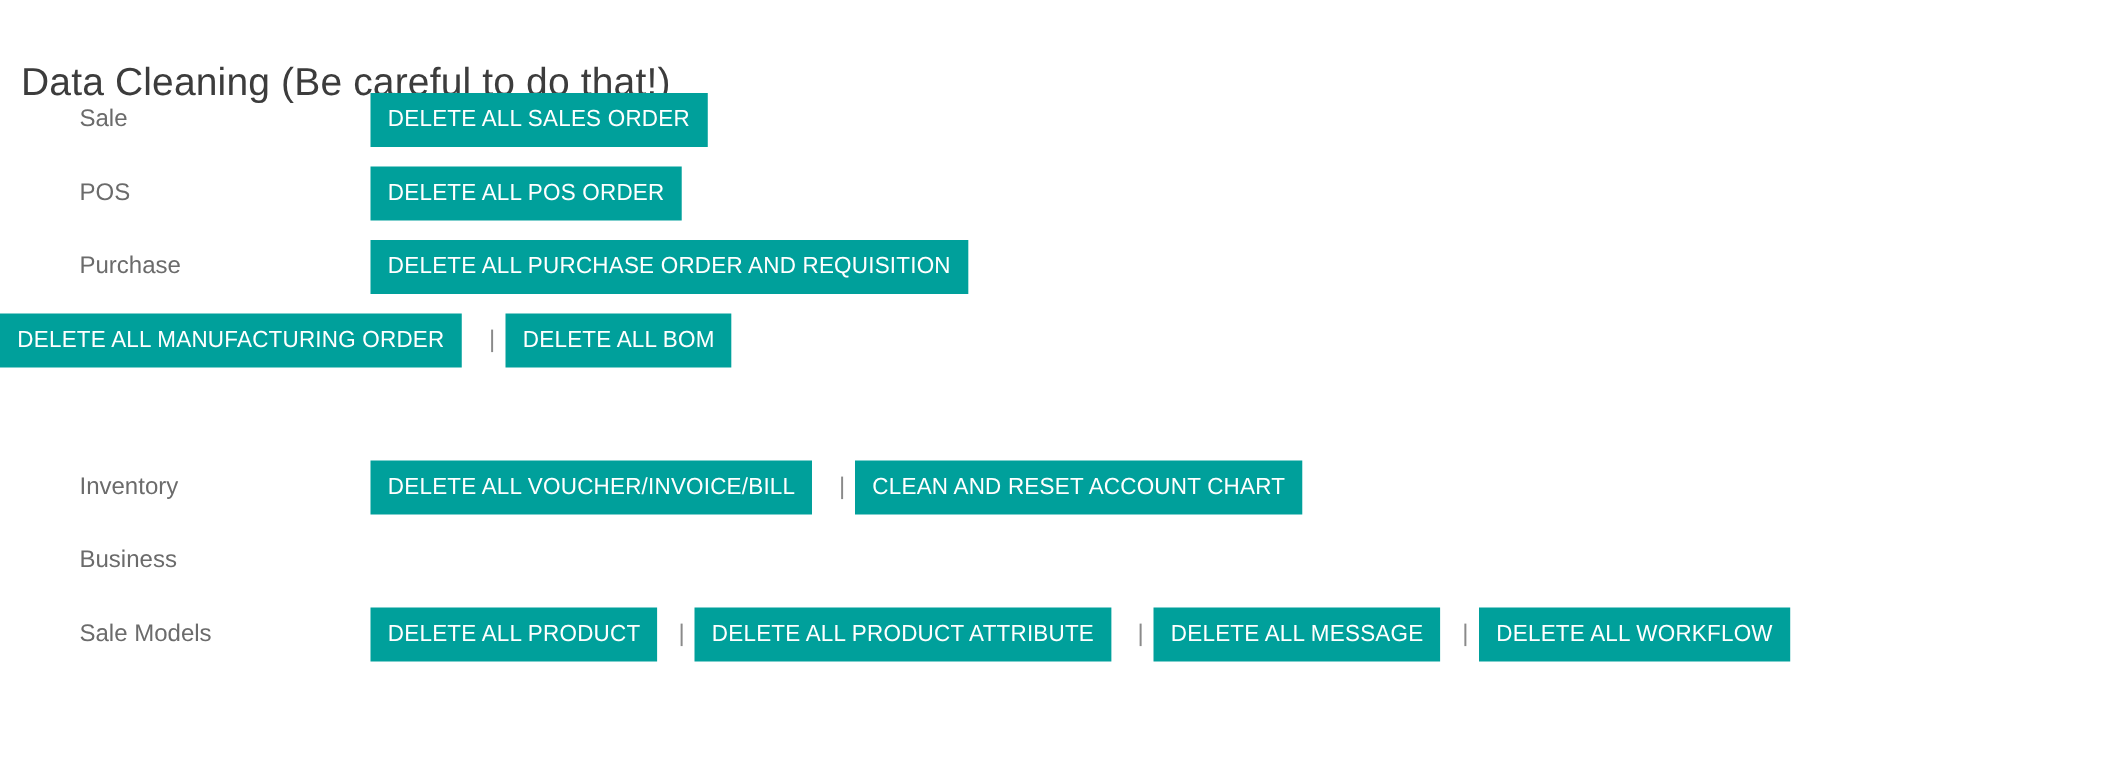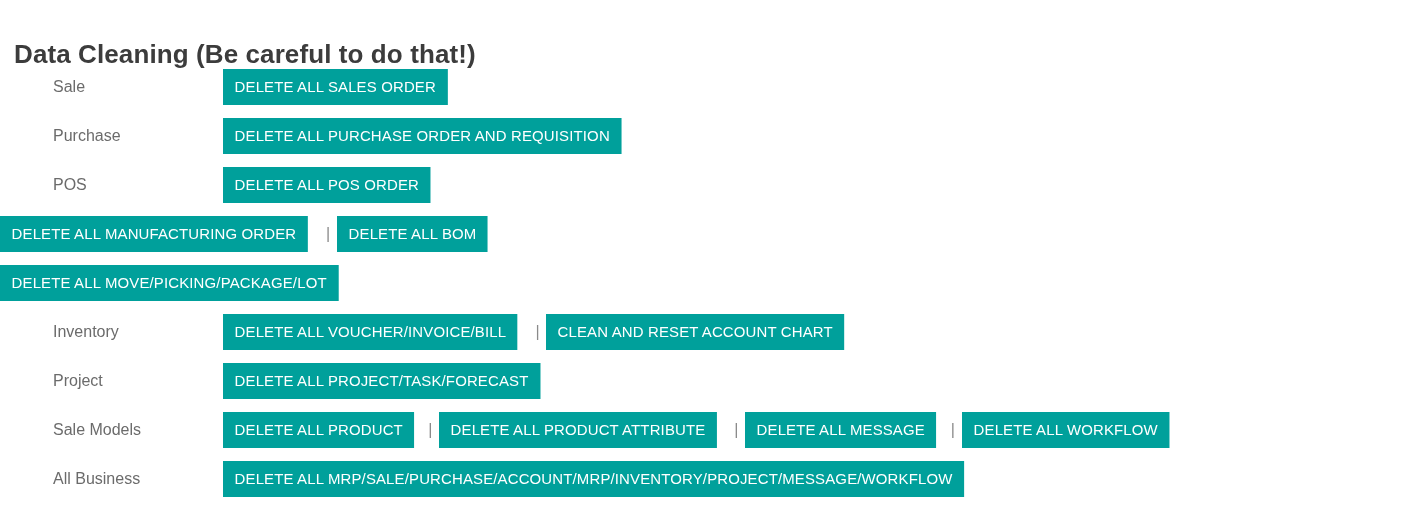--- a/index.html
+++ b/index.html
@@ -13,38 +13,39 @@
     font-family: "Liberation Sans", sans-serif;
     overflow: hidden;
     position: relative;
   }
 
   .page-title {
     position: absolute;
     left: 14px;
     top: 21px;
     font-size: 26px;
-    font-weight: 700;
+    font-weight: 400;
     color: #3c3c3c;
     letter-spacing: 0.1px;
     line-height: 32px;
     white-space: nowrap;
   }
 
   .rows {
     position: absolute;
     left: 0;
     top: 62px;
     width: 1414px;
   }
 
   .row {
     height: 49px;
     display: flex;
-    align-items: center;
+    align-items: flex-start;
+    gap: 24px;
   }
 
   .row-label {
     width: 53px 0 0 0;
     flex: 0 0 223px;
     padding-left: 53px;
     box-sizing: border-box;
     font-size: 16px;
     color: #6b6b6b;
     line-height: 36px;
@@ -97,68 +98,56 @@
 <h1 class="page-title">Data Cleaning (Be careful to do that!)</h1>
 
 <div class="rows" id="rows-container">
     <div class="row">
       <div class="row-label">Sale</div>
       <div class="row-actions">
         <button class="action-btn">DELETE ALL SALES ORDER</button>
       </div>
     </div>
     <div class="row">
+      <div class="row-label">POS</div>
+      <div class="row-actions">
+        <button class="action-btn">DELETE ALL POS ORDER</button>
+      </div>
+    </div>
+    <div class="row">
       <div class="row-label">Purchase</div>
       <div class="row-actions">
         <button class="action-btn">DELETE ALL PURCHASE ORDER AND REQUISITION</button>
-      </div>
-    </div>
-    <div class="row">
-      <div class="row-label">POS</div>
-      <div class="row-actions">
-        <button class="action-btn">DELETE ALL POS ORDER</button>
       </div>
     </div>
     <div class="row">
       <div class="row-actions">
         <button class="action-btn">DELETE ALL MANUFACTURING ORDER</button>
         <span class="action-sep">|</span>
         <button class="action-btn">DELETE ALL BOM</button>
       </div>
     </div>
     <div class="row">
-      <div class="row-actions">
-        <button class="action-btn">DELETE ALL MOVE/PICKING/PACKAGE/LOT</button>
-      </div>
     </div>
     <div class="row">
       <div class="row-label">Inventory</div>
       <div class="row-actions">
         <button class="action-btn">DELETE ALL VOUCHER/INVOICE/BILL</button>
         <span class="action-sep">|</span>
         <button class="action-btn">CLEAN AND RESET ACCOUNT CHART</button>
       </div>
     </div>
     <div class="row">
-      <div class="row-label">Project</div>
-      <div class="row-actions">
-        <button class="action-btn">DELETE ALL PROJECT/TASK/FORECAST</button>
-      </div>
+      <div class="row-label">Business</div>
     </div>
     <div class="row">
       <div class="row-label">Sale Models</div>
       <div class="row-actions">
         <button class="action-btn">DELETE ALL PRODUCT</button>
         <span class="action-sep">|</span>
         <button class="action-btn">DELETE ALL PRODUCT ATTRIBUTE</button>
         <span class="action-sep">|</span>
         <button class="action-btn">DELETE ALL MESSAGE</button>
         <span class="action-sep">|</span>
         <button class="action-btn">DELETE ALL WORKFLOW</button>
       </div>
     </div>
-    <div class="row">
-      <div class="row-label">All Business</div>
-      <div class="row-actions">
-        <button class="action-btn">DELETE ALL MRP/SALE/PURCHASE/ACCOUNT/MRP/INVENTORY/PROJECT/MESSAGE/WORKFLOW</button>
-      </div>
-    </div>
   </div>
 
 </body></html>

